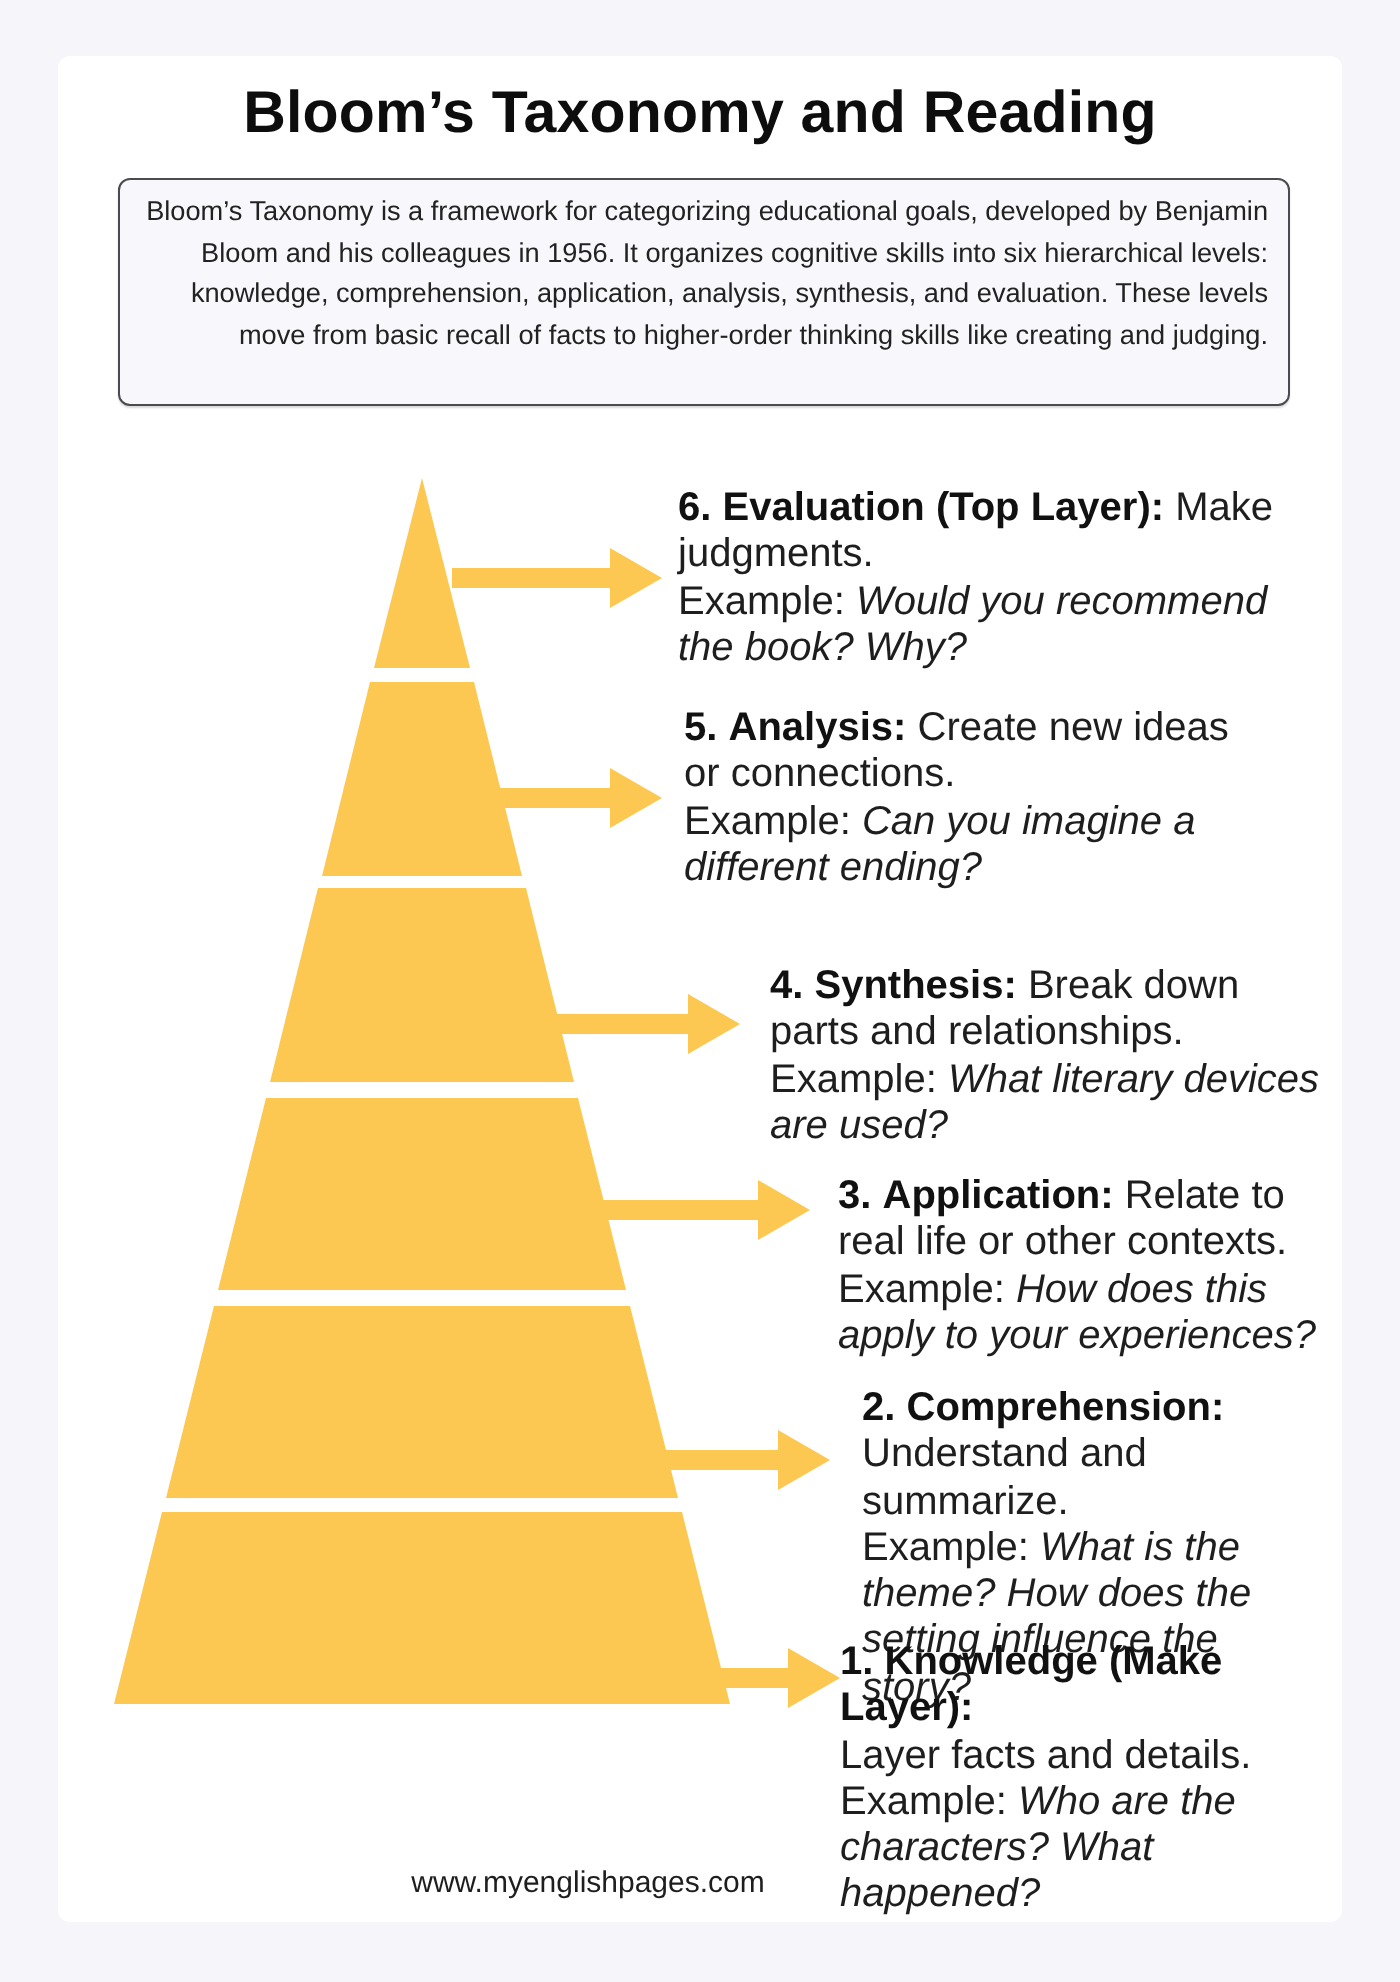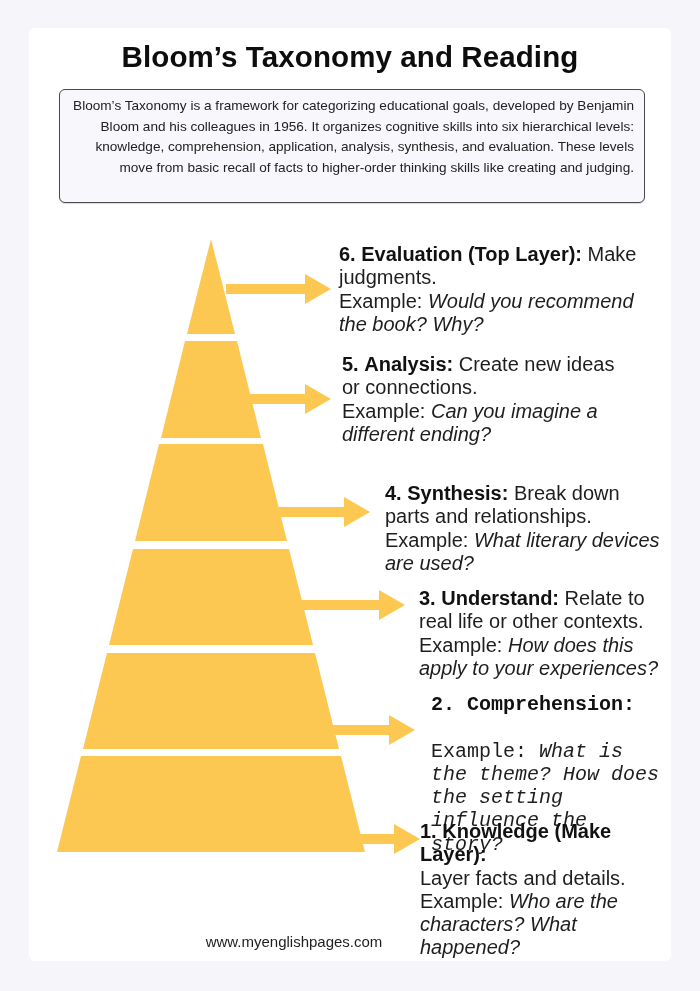--- a/index.html
+++ b/index.html
@@ -115,30 +115,30 @@
 <div class="level" style="left:385px; top:482px; width:275px;">
   <b>4.</b>
   <b>Synthesis:</b>
   <span>Break down parts and relationships.</span><br>
   <span>Example:</span>
   <i>What literary devices are used?</i>
 </div>
 
 <div class="level" style="left:419px; top:587px; width:250px;">
   <b>3.</b>
-  <b>Understand:</b>
+  <b>Application:</b>
   <span>Relate to real life or other contexts.</span><br>
   <span>Example:</span>
   <i>How does this apply to your experiences?</i>
 </div>
 
-<div class="level" style="left:431px; top:693px; width:235px;font-family:Liberation Mono, monospace;">
+<div class="level" style="left:431px; top:693px; width:235px;">
   <b>2.</b>
   <b>Comprehension:</b><br>
-  <br>
+  <span>Understand and summarize.</span><br>
   <span>Example:</span>
   <i>What is the theme? How does the setting influence the story?</i>
 </div>
 
 <div class="level" style="left:420px; top:820px; width:232px;">
   <b>1.</b>
   <b>Knowledge (Make Layer):</b><br>
   <span>Layer facts and details.</span><br>
   <span>Example:</span>
   <i>Who are the characters? What happened?</i>

